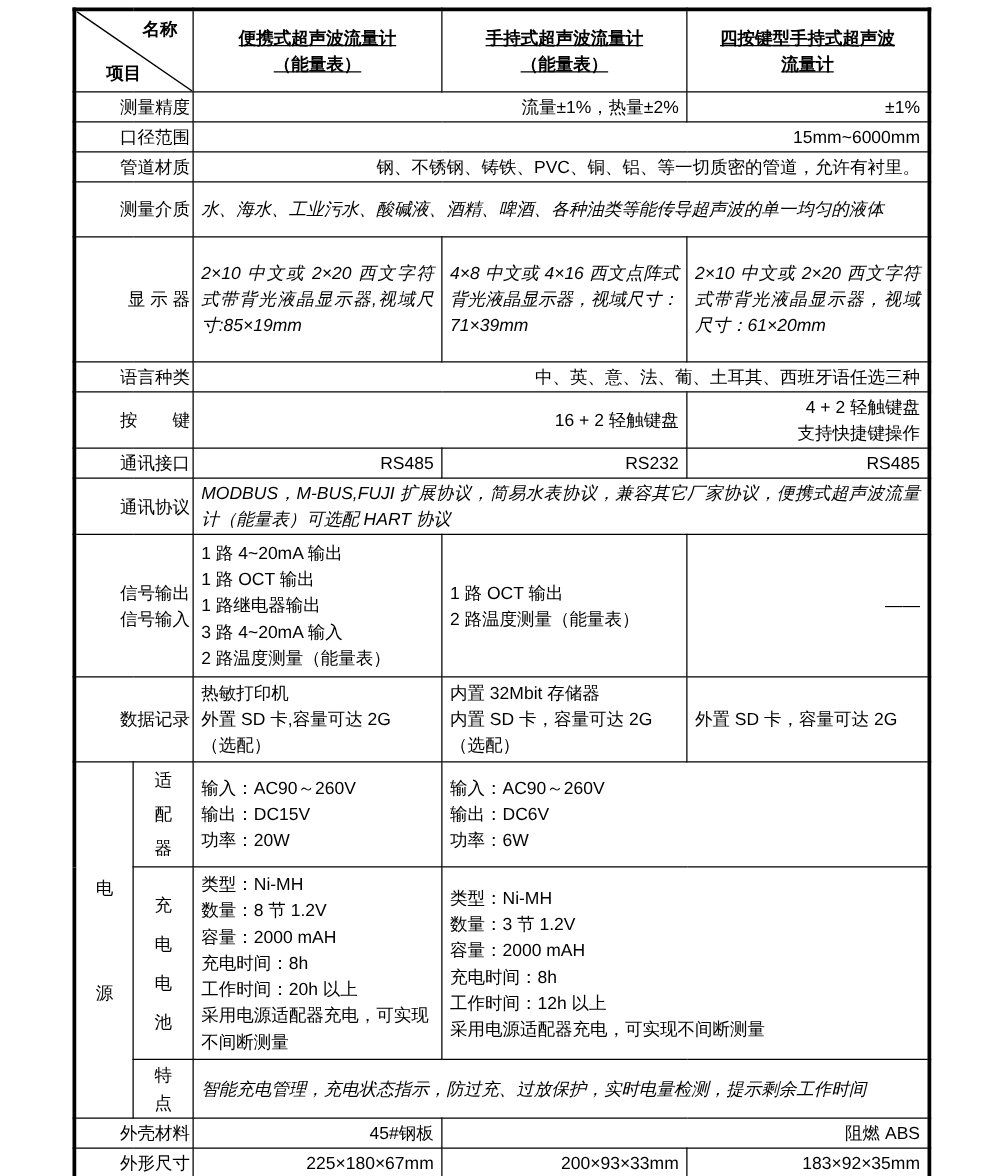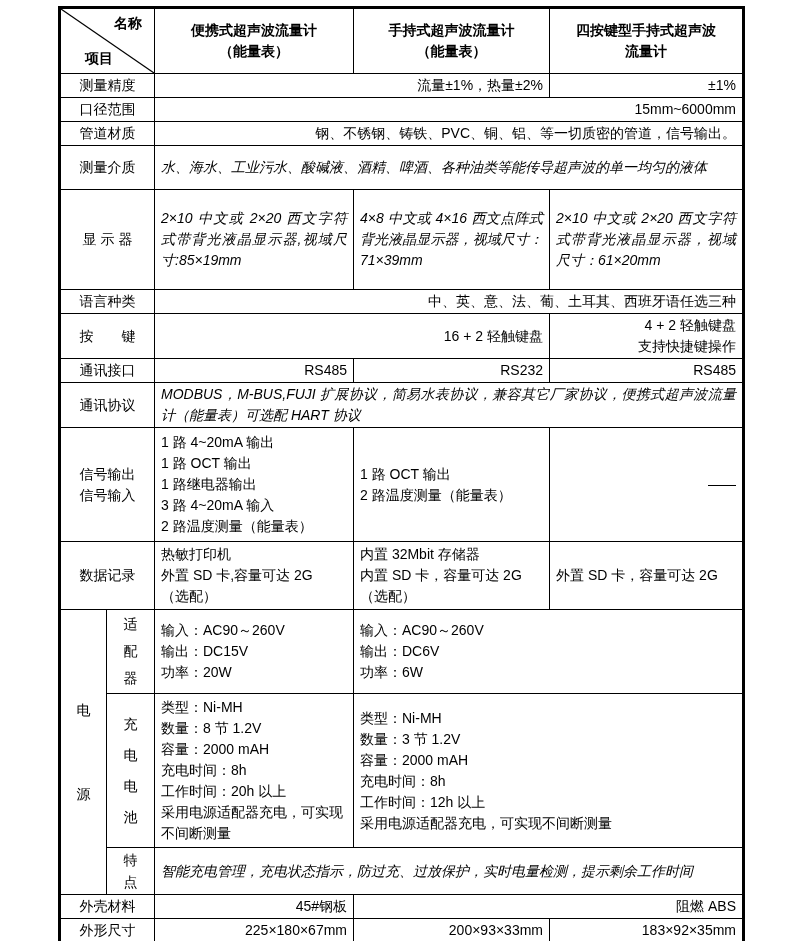--- a/index.html
+++ b/index.html
@@ -2,33 +2,33 @@
 <html><head>
 <meta charset="utf-8">
 <style>
   html,body{margin:0;padding:0;background:#ffffff;}
   body{width:799px;height:941px;position:relative;font-family:"Liberation Sans",sans-serif;color:#000;}
   .sheet{position:absolute;left:58px;top:6px;}
   table{border-collapse:collapse;table-layout:fixed;width:684px;border:3px solid #000;}
   th,td{border:1px solid #000;font-size:14px;line-height:21px;padding:1px 6px;vertical-align:middle;overflow:hidden;}
   th{font-weight:bold;text-align:center;padding:2px 0;}
   .pre{white-space:pre-line;}
-  .lbl{text-align:center;padding:1px 2px;}
+  .lbl{text-align:right;padding:1px 2px;}
   .c{text-align:right;}
   .j{text-align:justify;font-style:italic;}
   .corner{position:relative;padding:0;}
   .corner .diag{position:absolute;left:0;top:0;width:100%;height:100%;}
   .corner .c-tr{position:absolute;top:4px;right:12px;font-weight:bold;}
   .corner .c-bl{position:absolute;bottom:4px;left:24px;font-weight:bold;}
   .vlab{white-space:pre-line;text-align:center;padding:1px 0;}
   .vlab-power{line-height:84px;}
   .vlab-adp{line-height:27px;}
   .vlab-bat{line-height:31px;}
   .vlab-feat{line-height:22px;}
-  tr.r-head{height:66px;}
+  tr.r-head{height:66px;text-decoration:underline;}
   tr.r-s{height:23px;}
   tr.r-medium{height:44px;}
   tr.r-display{height:100px;}
   tr.r-keys{height:45px;}
   tr.r-protocol{height:45px;}
   tr.r-signal{height:114px;}
   tr.r-record{height:68px;}
   tr.r-adapter{height:68px;}
   tr.r-battery{height:154px;}
   tr.r-feature{height:46px;}
@@ -69,21 +69,21 @@
     <td class="c">±1%</td>
   </tr>
 
   <tr class="r-s">
     <td class="lbl" colspan="2">口径范围</td>
     <td class="c" colspan="3">15mm~6000mm</td>
   </tr>
 
   <tr class="r-s">
     <td class="lbl" colspan="2">管道材质</td>
-    <td class="c" colspan="3">钢、不锈钢、铸铁、PVC、铜、铝、等一切质密的管道，信号输出。</td>
+    <td class="c" colspan="3">钢、不锈钢、铸铁、PVC、铜、铝、等一切质密的管道，允许有衬里。</td>
   </tr>
 
   <tr class="r-medium">
     <td class="lbl" colspan="2">测量介质</td>
     <td class="j" colspan="3">水、海水、工业污水、酸碱液、酒精、啤酒、各种油类等能传导超声波的单一均匀的液体</td>
   </tr>
 
   <tr class="r-display">
     <td class="lbl" colspan="2">显 示 器</td>
     <td class="j">2×10 中文或 2×20 西文字符式带背光液晶显示器,视域尺寸:85×19mm</td>

